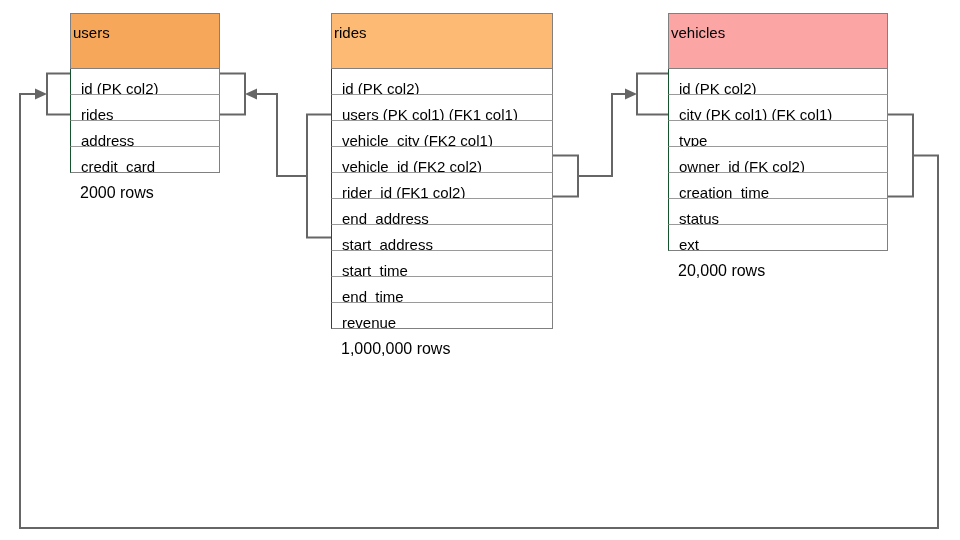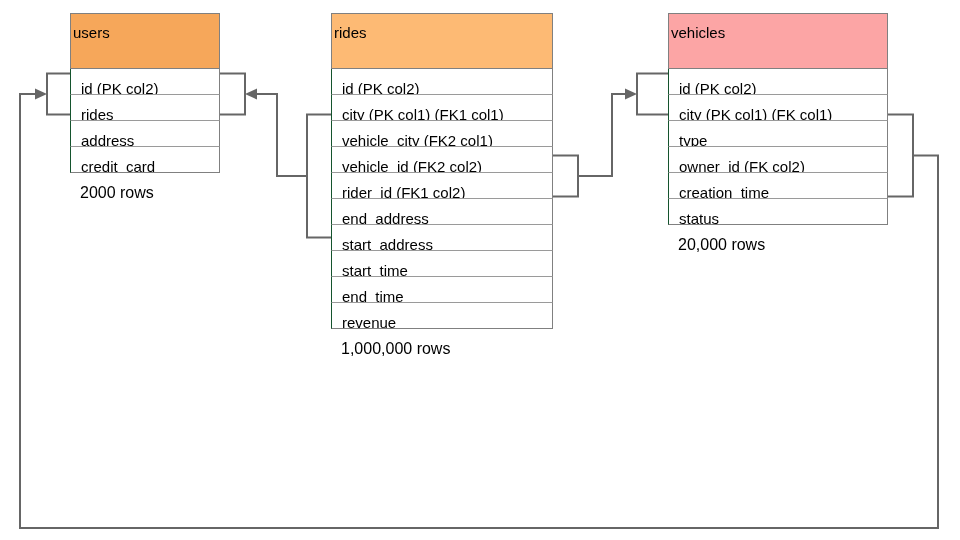--- a/index.html
+++ b/index.html
@@ -92,21 +92,21 @@
       </div>
     <div class="row-count">2000 rows</div>
   </div>
 
   <div class="table" style="left: 331px; width: 222px;">
     <div class="table-header" style="background: #fdba74;">
       <span>rides</span>
     </div>
     <div class="table-cols">
         <div class="table-col"><span>id (PK col2)</span></div>
-        <div class="table-col"><span>city (PK col1) (FK1 col1)</span></div>
+        <div class="table-col"><span>users (PK col1) (FK1 col1)</span></div>
         <div class="table-col"><span>vehicle_city (FK2 col1)</span></div>
         <div class="table-col"><span>vehicle_id (FK2 col2)</span></div>
         <div class="table-col"><span>rider_id (FK1 col2)</span></div>
         <div class="table-col"><span>end_address</span></div>
         <div class="table-col"><span>start_address</span></div>
         <div class="table-col"><span>start_time</span></div>
         <div class="table-col"><span>end_time</span></div>
         <div class="table-col"><span>revenue</span></div>
       </div>
     <div class="row-count">1,000,000 rows</div>
@@ -116,16 +116,17 @@
     <div class="table-header" style="background: #fca5a5;">
       <span>vehicles</span>
     </div>
     <div class="table-cols">
         <div class="table-col"><span>id (PK col2)</span></div>
         <div class="table-col"><span>city (PK col1) (FK col1)</span></div>
         <div class="table-col"><span>type</span></div>
         <div class="table-col"><span>owner_id (FK col2)</span></div>
         <div class="table-col"><span>creation_time</span></div>
         <div class="table-col"><span>status</span></div>
+        <div class="table-col"><span>ext</span></div>
       </div>
     <div class="row-count">20,000 rows</div>
   </div>
 </div>
 
 </body></html>

